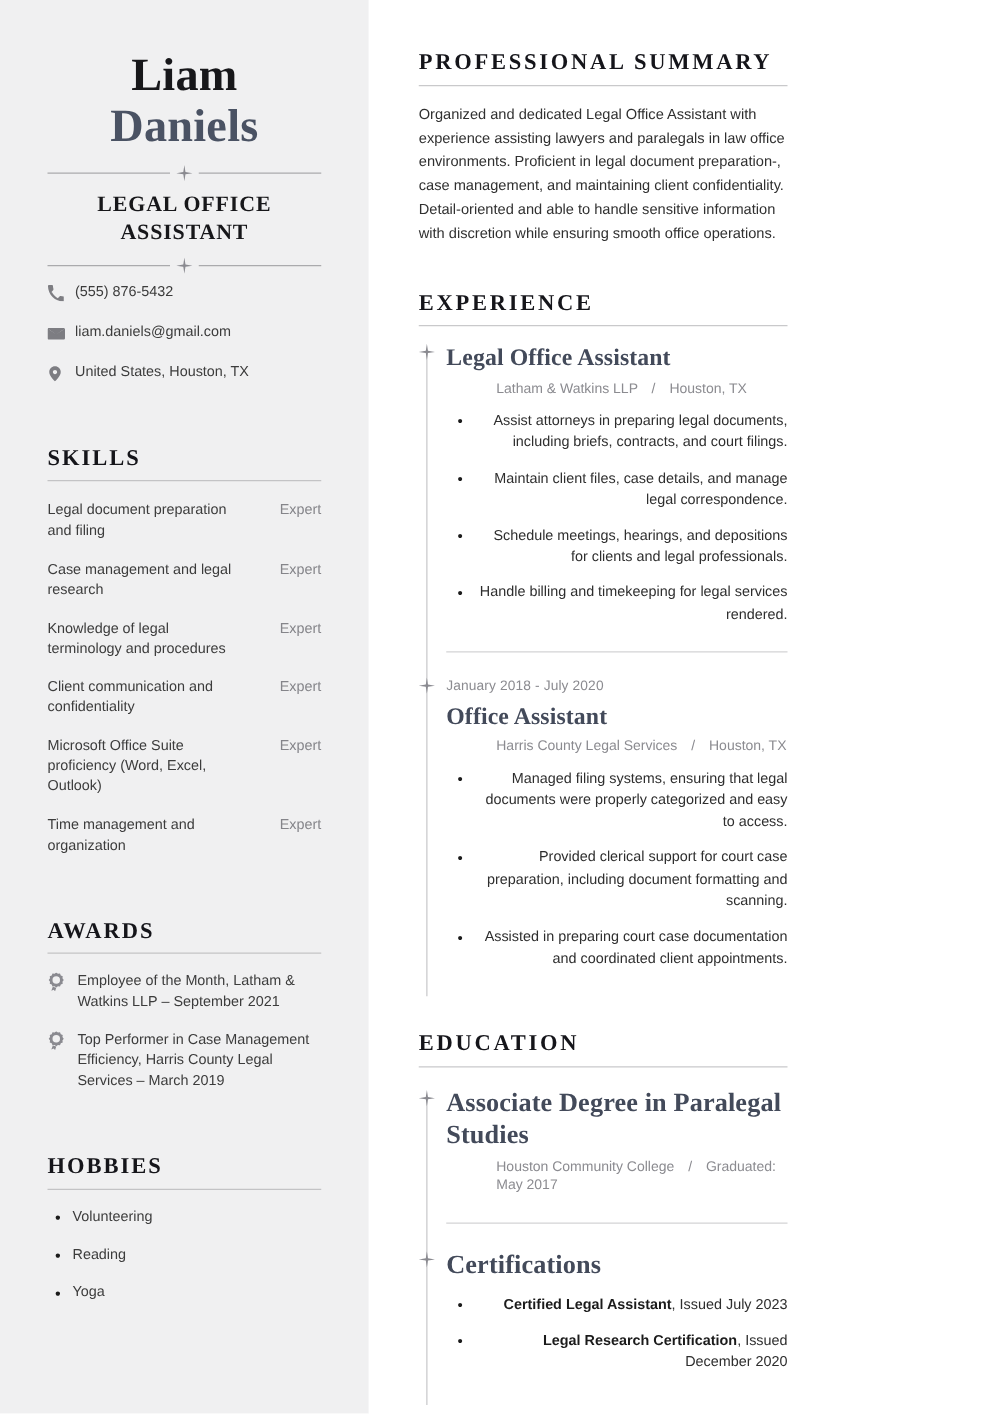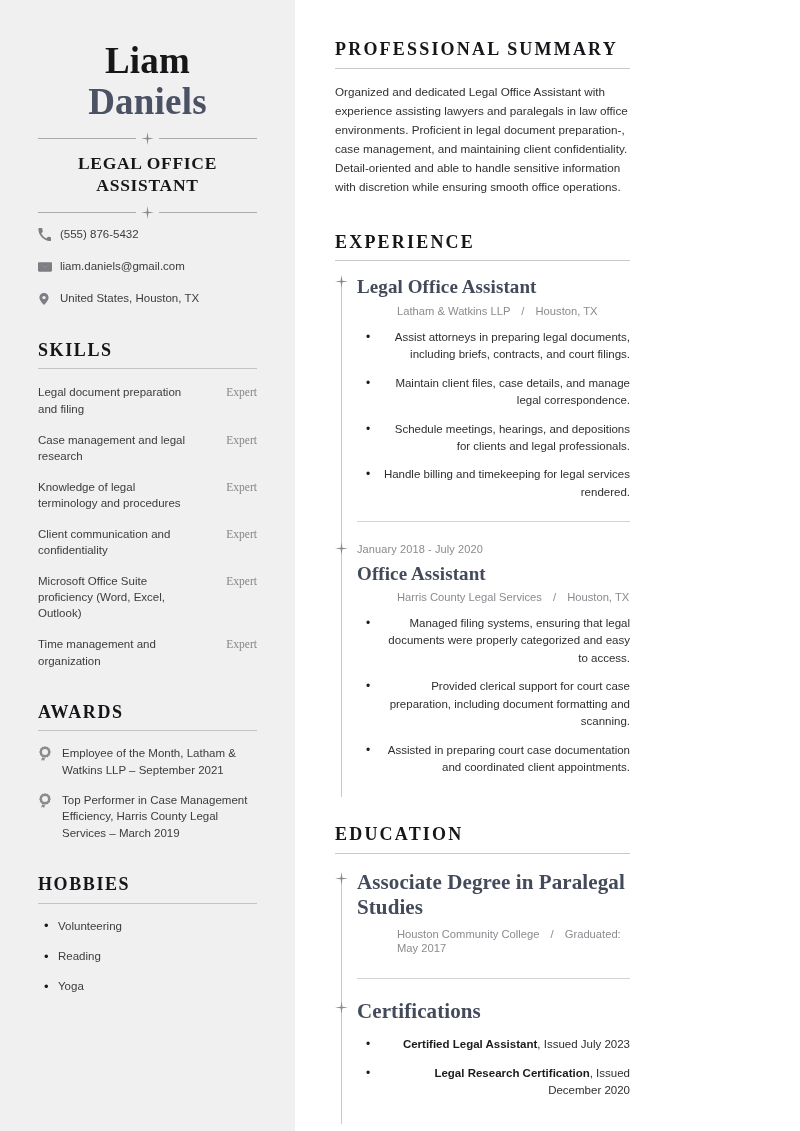--- a/index.html
+++ b/index.html
@@ -110,21 +110,21 @@
     color: #15151a;
     letter-spacing: 1.6px;
     text-transform: uppercase;
     line-height: 1.1;
   }
   .sec-rule {
     height: 1px;
     background: #c3c3c5;
     margin-top: 8px;
   }
-  .sb-section { margin-top: 34px; }
+  .sb-section { margin-top: 50px; }
 
   
   .skill-row {
     display: flex;
     align-items: flex-start;
     justify-content: space-between;
     margin-top: 15px;
     gap: 0;
   }
   .skill-name {
@@ -132,21 +132,20 @@
     color: #3c3c3c;
     line-height: 1.4;
     max-width: 150px;
   }
   .skill-level {
     font-size: 11.5px;
     color: #85858a;
     line-height: 1.4;
     white-space: nowrap;
     padding-top: 0px;
-    font-family: Liberation Serif, serif;
   }
 
   
   .award-row {
     display: flex;
     align-items: flex-start;
     margin-top: 14px;
   }
   .a-icon {
     flex: 0 0 24px;

